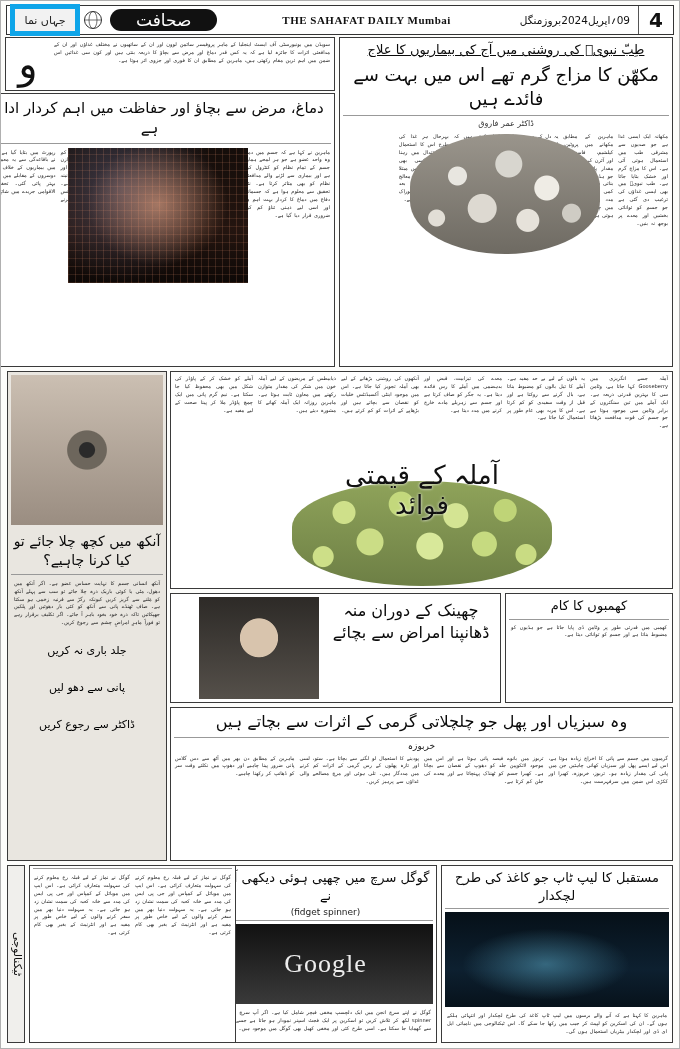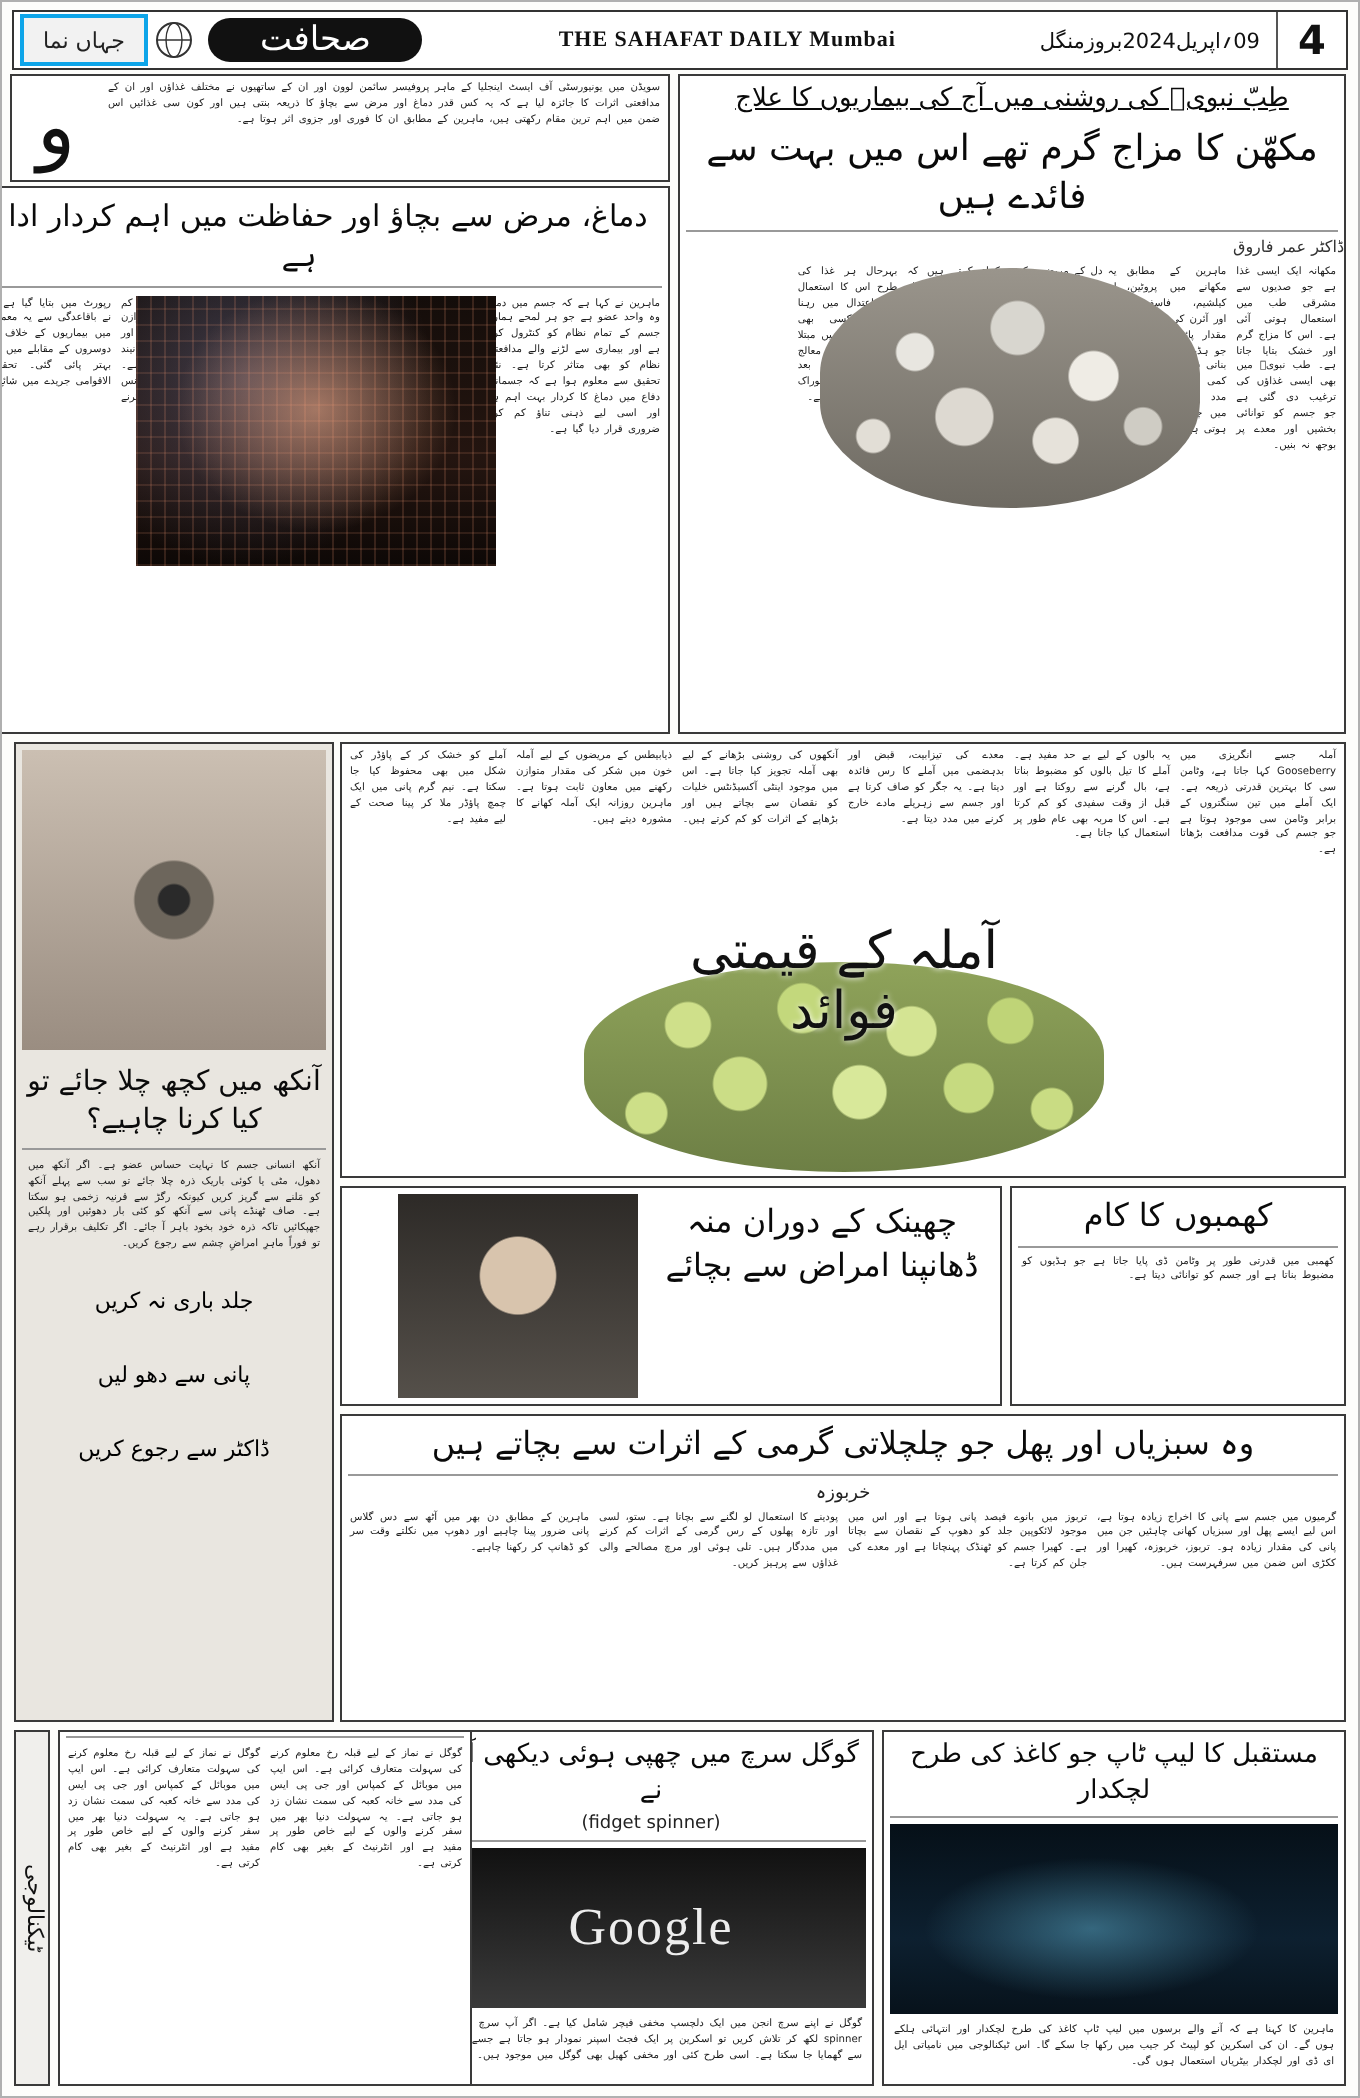--- a/index.html
+++ b/index.html
@@ -68,21 +68,21 @@
     color: #111;
   }
   .mh-globe {
     width: 26px; height: 22px;
     display: flex; align-items: center; justify-content: center;
   }
   .mh-logo {
     width: 60px;
     height: 22px;
     margin-left: 3px;
-    border: 2px solid #0ea5e9;
+    border: 5px solid #0ea5e9;
     display: flex; align-items: center; justify-content: center;
     font-size: 11px;
     color: #222;
     background: #f2f2f2;
   }
 
   
   .box {
     position: absolute;
     border: 1px solid #3a3a3a;
@@ -98,21 +98,21 @@
     padding: 2px 4px;
   }
   .hdr.big { font-size: 20px; }
   .subhdr {
     text-align: center;
     font-size: 9px;
     color: #222;
     padding: 1px 4px;
   }
   .byline {
-    text-align: right;
+    text-align: center;
     font-size: 8px;
     color: #333;
     padding: 1px 0 2px;
   }
 
   
   .cols {
     display: flex;
     direction: rtl;
     gap: 5px;
@@ -303,21 +303,21 @@
   <div class="box" style="top:592px; right:178px; width:331px; height:110px;">
     <div style="display:flex; direction:rtl; height:100%;">
       <div style="flex:0 0 170px; padding:4px;">
         <div class="hdr" style="font-size:16px;">چھینک کے دوران منہ ڈھانپنا امراض سے بچائے</div>
       </div>
       <div class="ph sneeze" style="flex:0 0 120px; margin:3px;"></div>
     </div>
   </div>
 
   <div class="box" style="top:592px; right:6px; width:168px; height:110px;">
-    <div class="hdr" style="font-size:16px; padding-top:3px;">کھمبوں کا کام</div>
+    <div class="hdr" style="font-size:13px; padding-top:3px;">کھمبوں کا کام</div>
     <div class="hr-thin"></div>
     <div class="txt xs" style="padding:2px 5px;">کھمبی میں قدرتی طور پر وٹامن ڈی پایا جاتا ہے جو ہڈیوں کو مضبوط بناتا ہے اور جسم کو توانائی دیتا ہے۔</div>
   </div>
 
   <div class="box" style="top:706px; right:6px; width:503px; height:154px;">
     <div class="hdr" style="font-size:16px; padding-top:3px;">وہ سبزیاں اور پھل جو چلچلاتی گرمی کے اثرات سے بچاتے ہیں</div>
     <div class="hr-thin"></div>
     <div class="subhdr">خربوزہ</div>
     <div class="cols" style="height:105px; align-items:flex-start;">
       <div class="col txt xs">گرمیوں میں جسم سے پانی کا اخراج زیادہ ہوتا ہے، اس لیے ایسے پھل اور سبزیاں کھانی چاہئیں جن میں پانی کی مقدار زیادہ ہو۔ تربوز، خربوزہ، کھیرا اور ککڑی اس ضمن میں سرفہرست ہیں۔</div>

